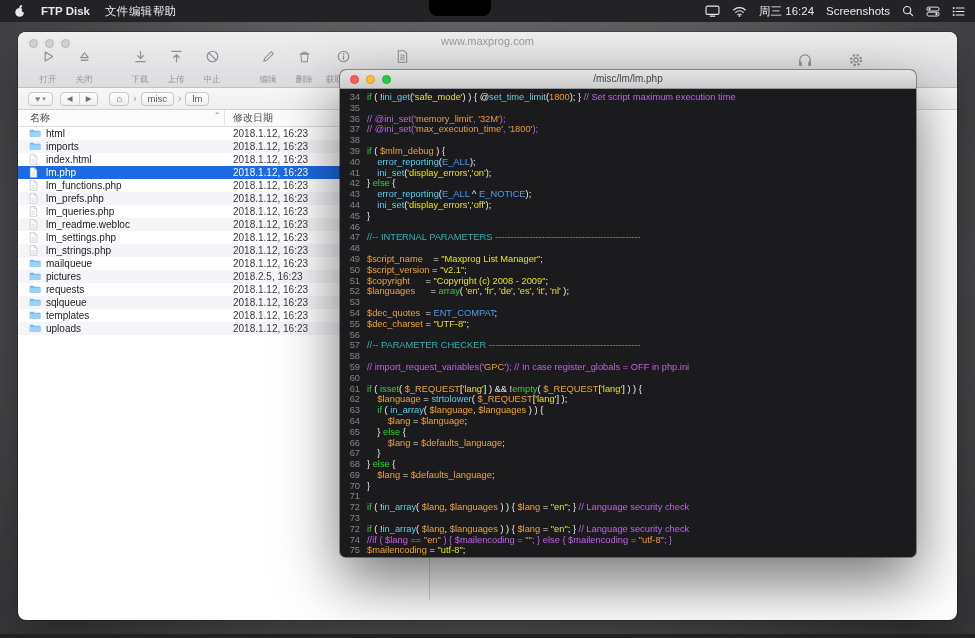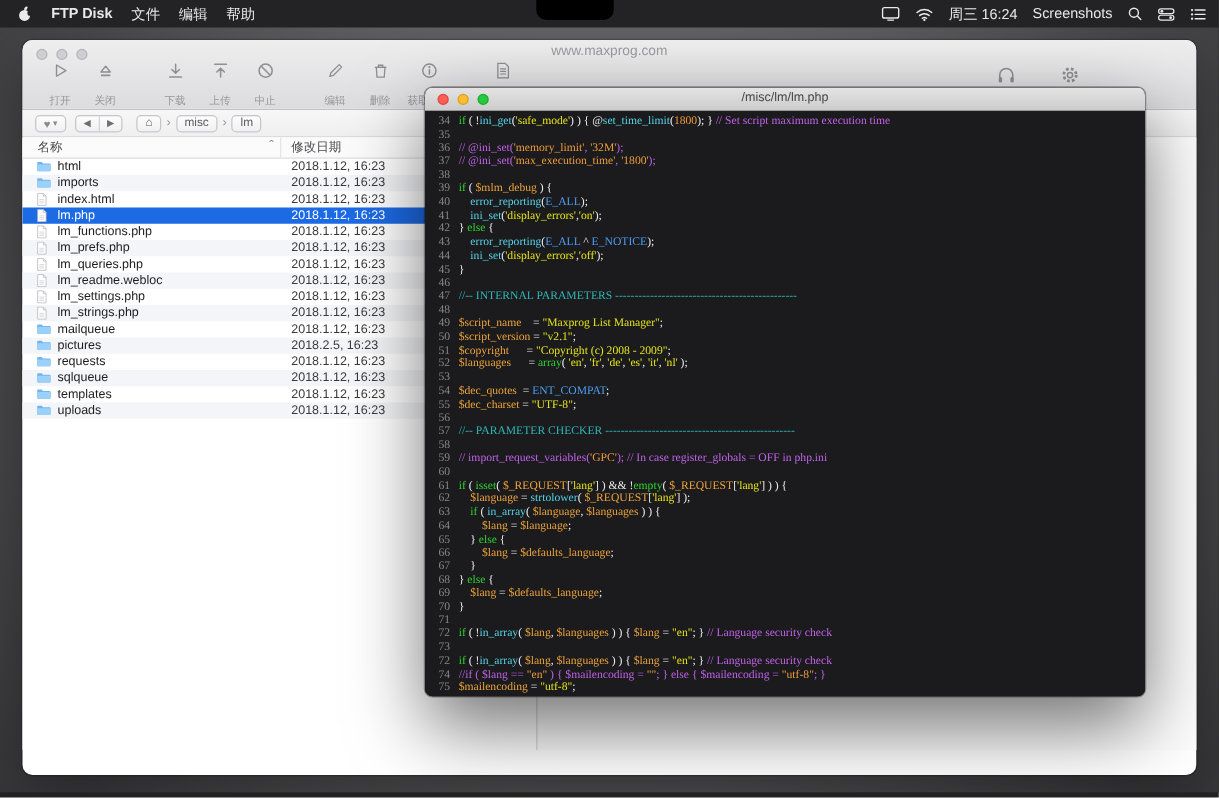--- a/index.html
+++ b/index.html
@@ -79,21 +79,21 @@
 
   
   .editor{position:absolute;left:340px;top:70px;width:576px;height:487px;border-radius:6px;z-index:20;
     box-shadow:0 0 0 1px rgba(0,0,0,.35), 0 24px 60px rgba(0,0,0,.55);background:var(--edbg,#1b1b1d);}
   .ed-titlebar{position:relative;height:19px;background:linear-gradient(#e4e4e5,#cccccd);
     border-radius:6px 6px 0 0;border-bottom:1px solid #97979a;}
   .ed-titlebar .lights{left:10px;top:5px;}
   .ed-title{position:absolute;top:3px;left:0;right:0;text-align:center;font-size:10px;color:#454547;}
   .codearea{position:absolute;top:19px;bottom:0;left:0;right:0;background:var(--edbg,#1b1b1d);
     border-radius:0 0 6px 6px;padding-top:3px;overflow:hidden;
-    font-family:Liberation Serif, serif;font-size:9.3px;line-height:10.8px;}
+    font-family:Liberation Sans, sans-serif;font-size:9.3px;line-height:10.8px;}
   .cl{display:flex;white-space:pre;}
   .ln{flex:none;width:27px;text-align:right;padding-right:7px;color:var(--lnc,#86868c);}
   .tk-pln{color:var(--pln,#ececf0);}
   .tk-kw{color:var(--kw,#2fd32f);}
   .tk-str{color:var(--str,#e3e31c);}
   .tk-var{color:var(--var,#eda33c);}
   .tk-com{color:var(--com,#c062e8);}
   .tk-sec{color:var(--sec,#2fb5b5);}
   .tk-cst{color:var(--cst,#4d9cf0);text-align:center;}
   .tk-fn{color:var(--fn,#55d3e8);}
@@ -107,21 +107,21 @@
   <div class="menubar">
     <div class="mb-left">
       <span class="mb-ic">
           <svg width="12" height="14" viewBox="0 0 14 16">
             <ellipse cx="7.8" cy="3" rx="1.2" ry="2.1" transform="rotate(38 7.8 3)" fill="currentColor"></ellipse>
             <circle cx="6.6" cy="9.6" r="5.1" fill="currentColor"></circle>
             <circle cx="11.9" cy="7.2" r="2.7" fill="#232325"></circle>
           </svg>
         </span>
       <span class="mb-app">FTP Disk</span>
-      <span id="mb-menus" style="display:inline-flex;gap:15px;">
+      <span id="mb-menus" style="display:inline-flex;gap:1px;">
           <span class="mb-item">文件</span>
           <span class="mb-item">编辑</span>
           <span class="mb-item">帮助</span>
         </span>
     </div>
     <div class="notch"></div>
     <div class="mb-right">
       <span class="mb-ic">
           <svg width="15" height="12" viewBox="0 0 16 13">
             <rect x="1" y="1.2" width="14" height="9" rx="1.6" fill="none" stroke="currentColor" stroke-width="1.2"></rect>

